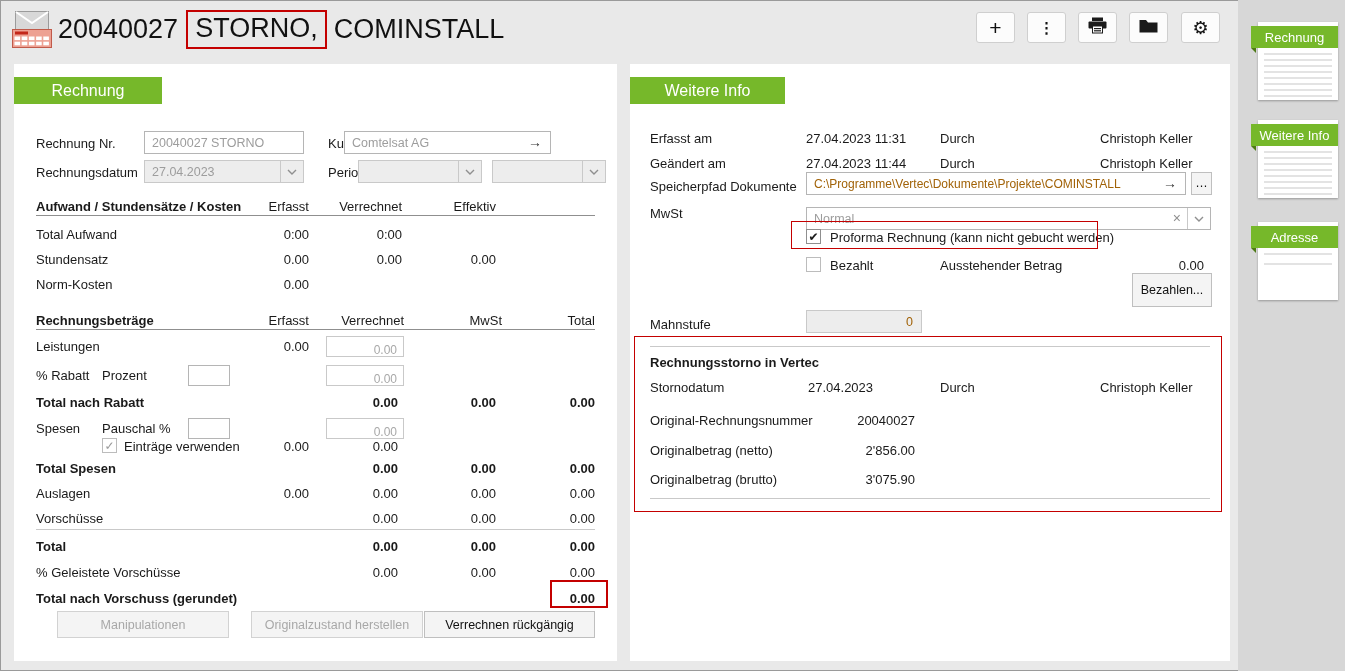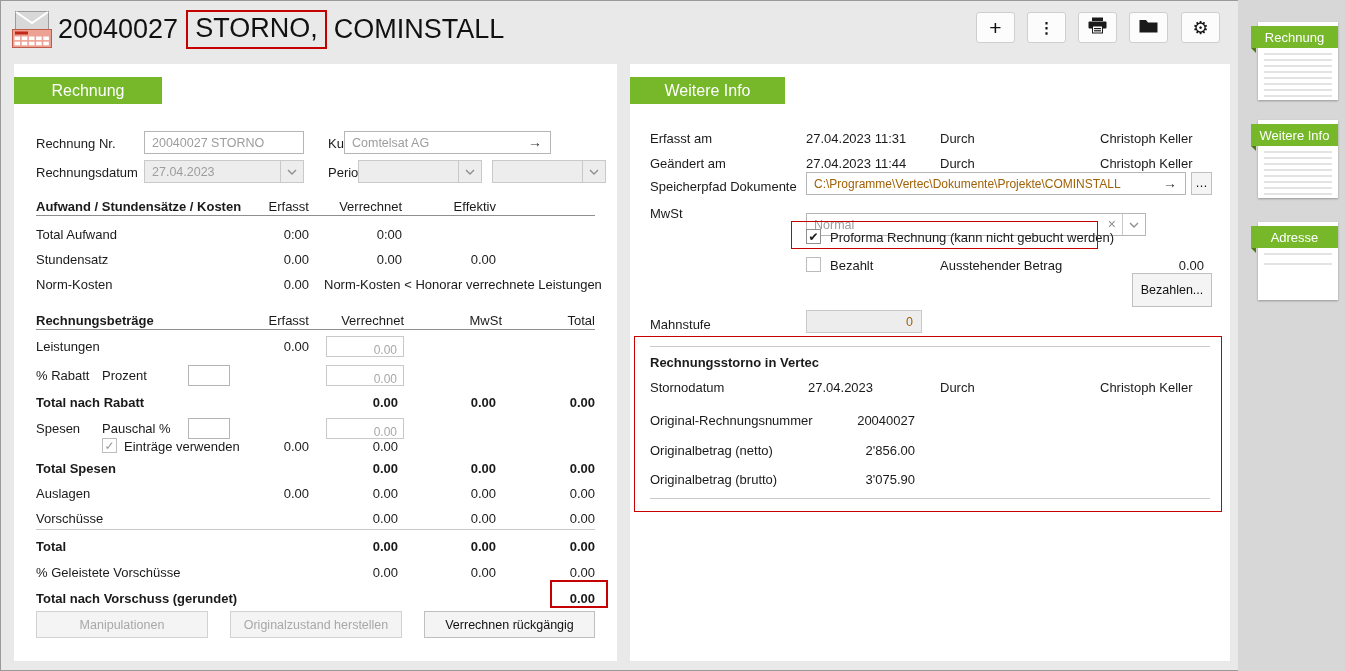--- a/index.html
+++ b/index.html
@@ -69,21 +69,21 @@
   .sin input { width:100%; height:100%; border:none; outline:none; background:transparent; }
 
   
   .cb { position:absolute; top:4px; width:15px; height:15px; border:1px solid #8f8f8f; background:#fff;
         display:flex; align-items:center; justify-content:center; font-size:12px; line-height:1; }
   .cb.light { border-color:#bcbcbc; color:#9a9a9a; }
 
   
   .btn { position:absolute; height:27px; border:1px solid #bfbfbf; background:#f4f4f4; font-size:12.5px;
          display:flex; align-items:center; justify-content:center; cursor:pointer; color:#111; white-space:nowrap; }
-  .btn.dis { color:#a8a8a8; border-color:#d2d2d2; cursor:default; }
+  .btn.dis { color:#a8a8a8; border-color:#d2d2d2; cursor:default;margin-left:21px; }
 
   
   .ann { position:absolute; border:2px solid #c40000; pointer-events:none; }
 
   
   .sidebar { position:absolute; left:1238px; top:0; width:107px; height:671px; background:#d7d7d7; }
   .thumb { position:absolute; left:0; width:107px; height:84px; cursor:pointer; }
   .thumb .page { position:absolute; left:20px; top:0; width:80px; height:78px; background:#fff;
                  box-shadow:0 1px 2px rgba(0,0,0,.3); }
   .thumb .tbanner { position:absolute; left:13px; top:4px; width:87px; height:22px; background:#76b82a;
@@ -214,21 +214,20 @@
     </div>
     <div class="lrow" style="top:183px">
       <span class="lab">Stundensatz</span>
       <span class="col w-erf">0.00</span>
       <span class="col w-av">0.00</span>
       <span class="col w-ae">0.00</span>
     </div>
     <div class="lrow" style="top:208px">
       <span class="lab">Norm-Kosten</span>
       <span class="col w-erf">0.00</span>
-      <span class="lab" style="left:288px">Norm-Kosten &lt; Honorar verrechnete Leistungen</span>
     </div>
 
     <div class="lrow" style="top:244px">
       <span class="lab bold">Rechnungsbeträge</span>
       <span class="col w-erf">Erfasst</span>
       <span class="col w-bv">Verrechnet</span>
       <span class="col w-mw">MwSt</span>
       <span class="col w-to">Total</span>
     </div>
     <div class="rule" style="top:265px"></div>
@@ -335,21 +334,21 @@
       <div class="tbox" style="left:156px;top:2px;width:380px">
         <input readonly="" style="font-size: 12px;" value="C:\Programme\Vertec\Dokumente\Projekte\COMINSTALL">
         <span class="suffix">→</span>
       </div>
       <div class="btn" style="left:541px;top:2px;width:21px;height:23px">
           <span>…</span>
         </div>
     </div>
     <div class="rrow" style="top:133px">
       <span class="lab" style="top:4px">MwSt</span>
-      <div class="tbox" style="left:156px;top:16px;width:340px">
+      <div class="tbox" style="left:156px;top:10px;width:405px">
         <input class="gray" readonly="" value="Normal" style="">
         <span class="xclear">×</span>
         <span class="dd-seg">
             <svg width="10" height="6" viewBox="0 0 10 6">
               <path d="M1 1 L5 5 L9 1" fill="none" stroke="#8f8f8f" stroke-width="1.4"></path>
             </svg>
           </span>
       </div>
     </div>
     <div class="rrow" style="top:161px">

